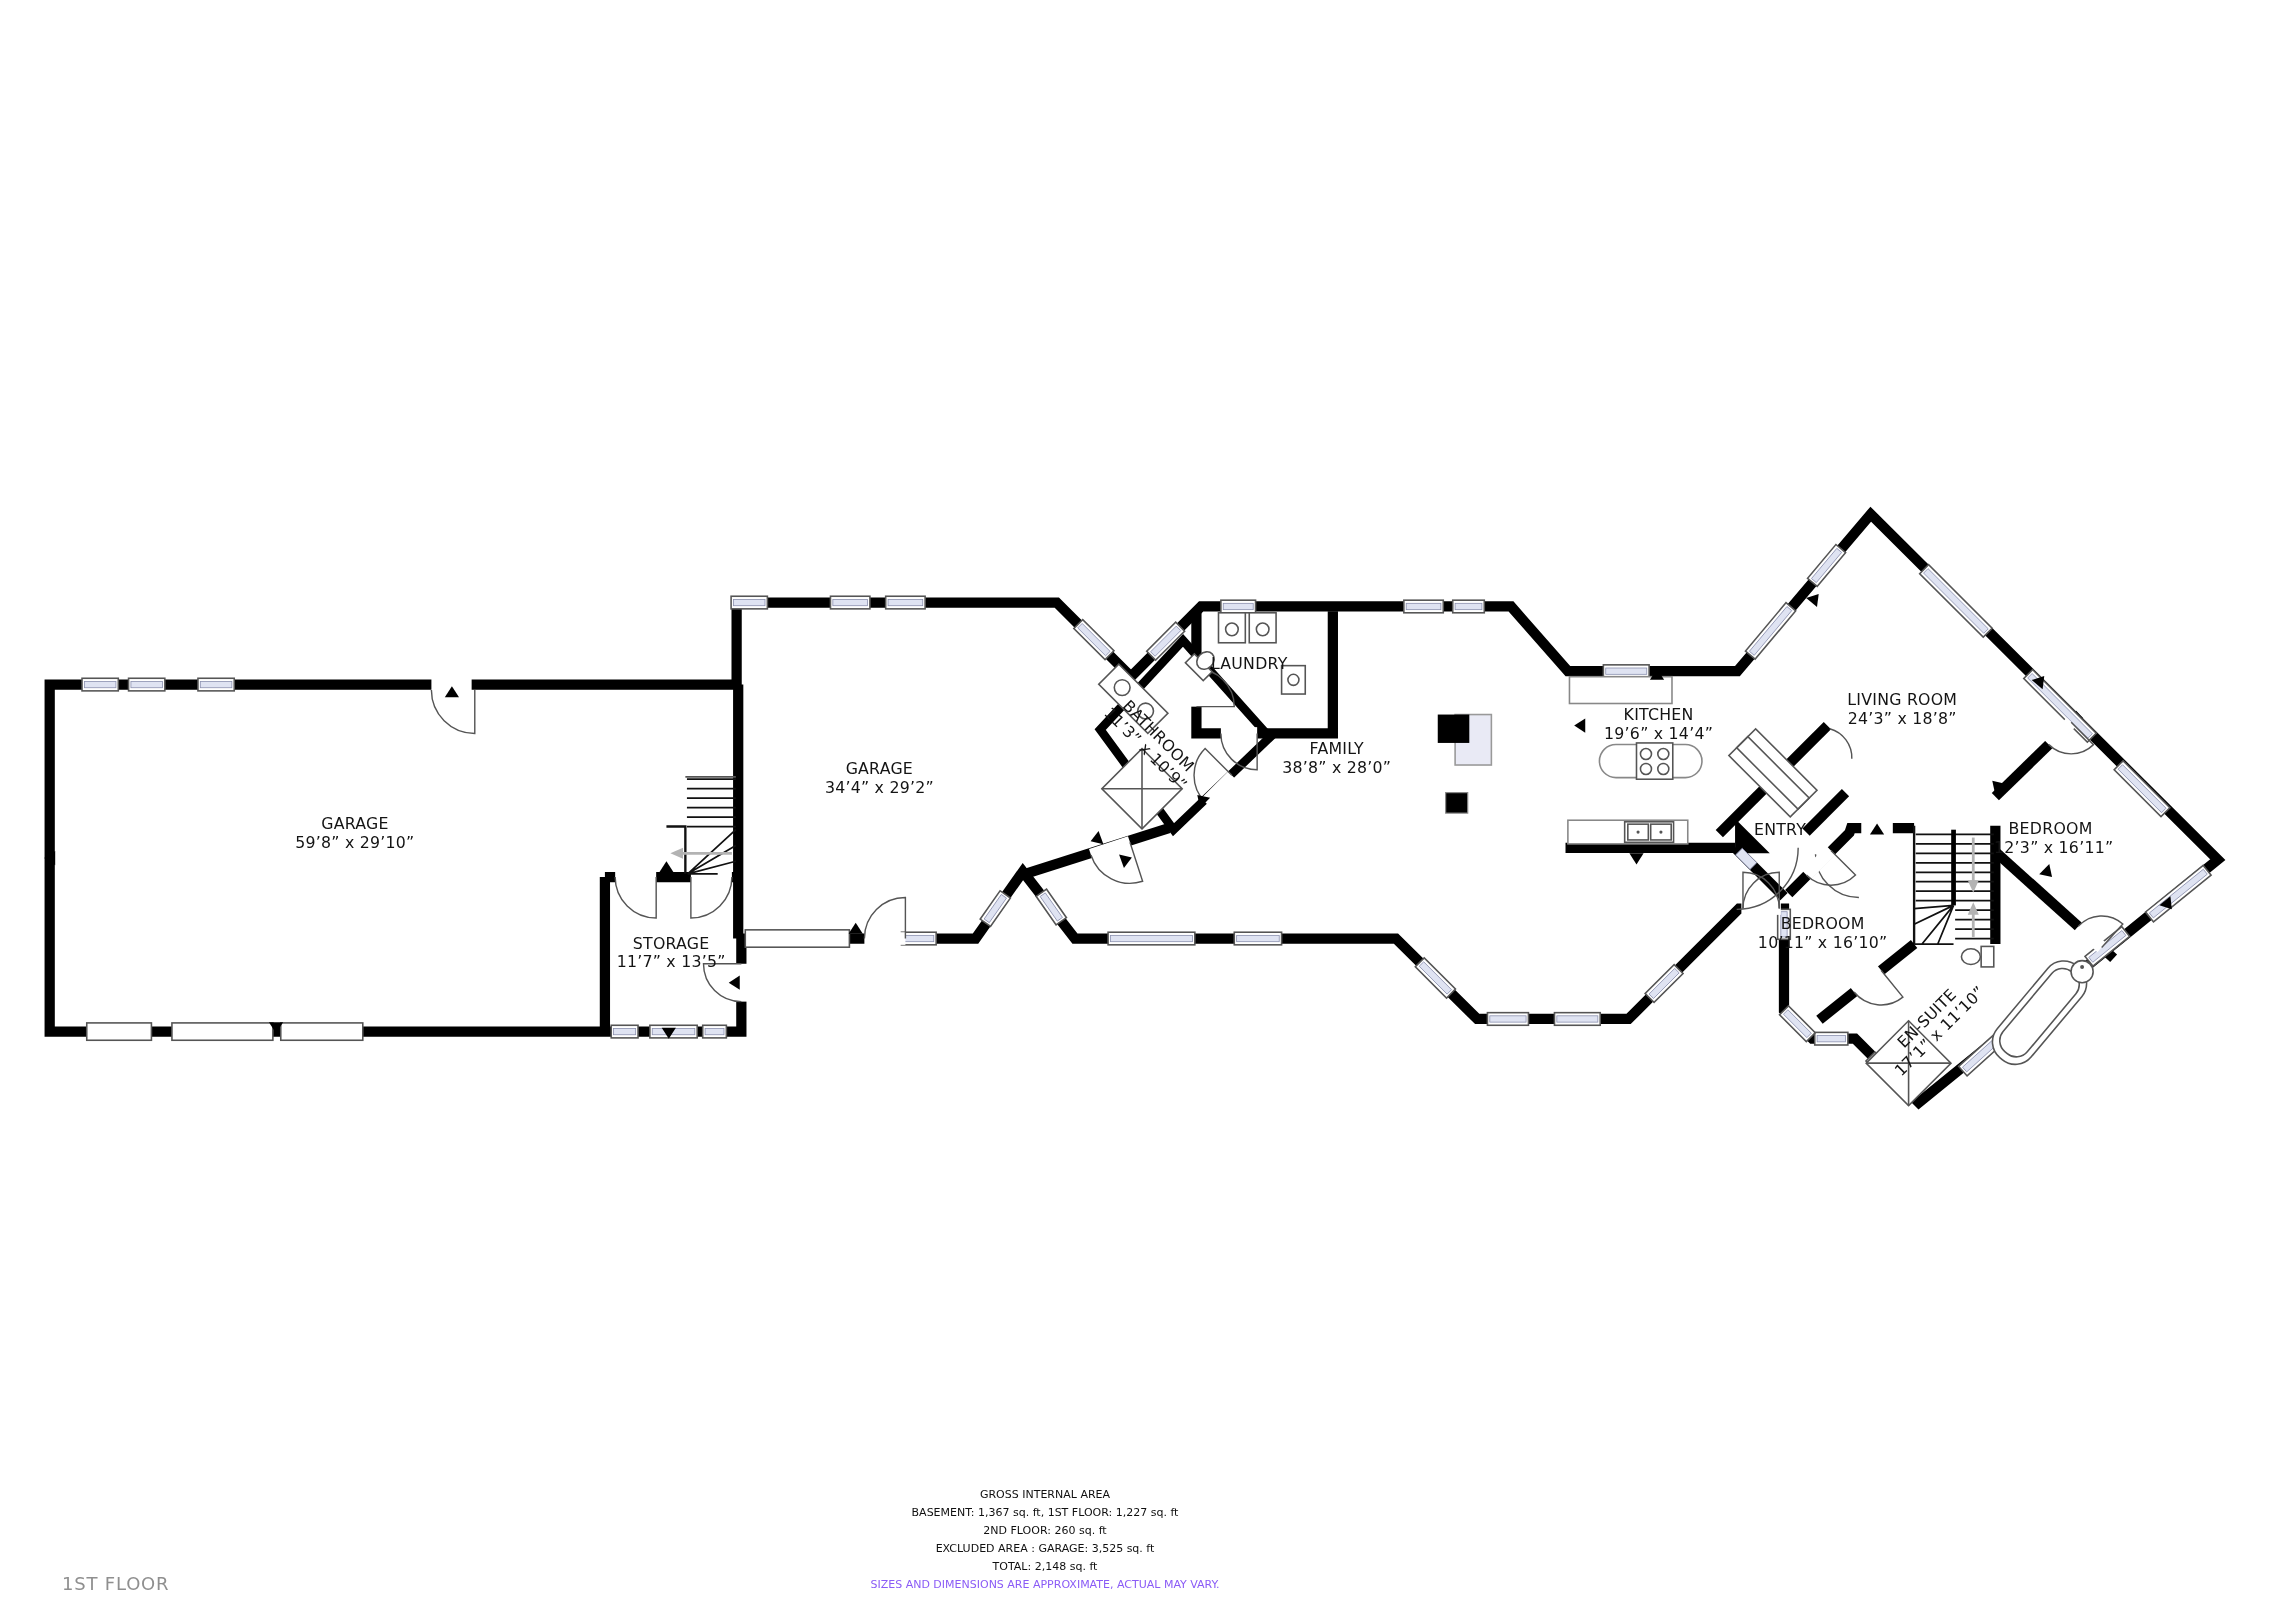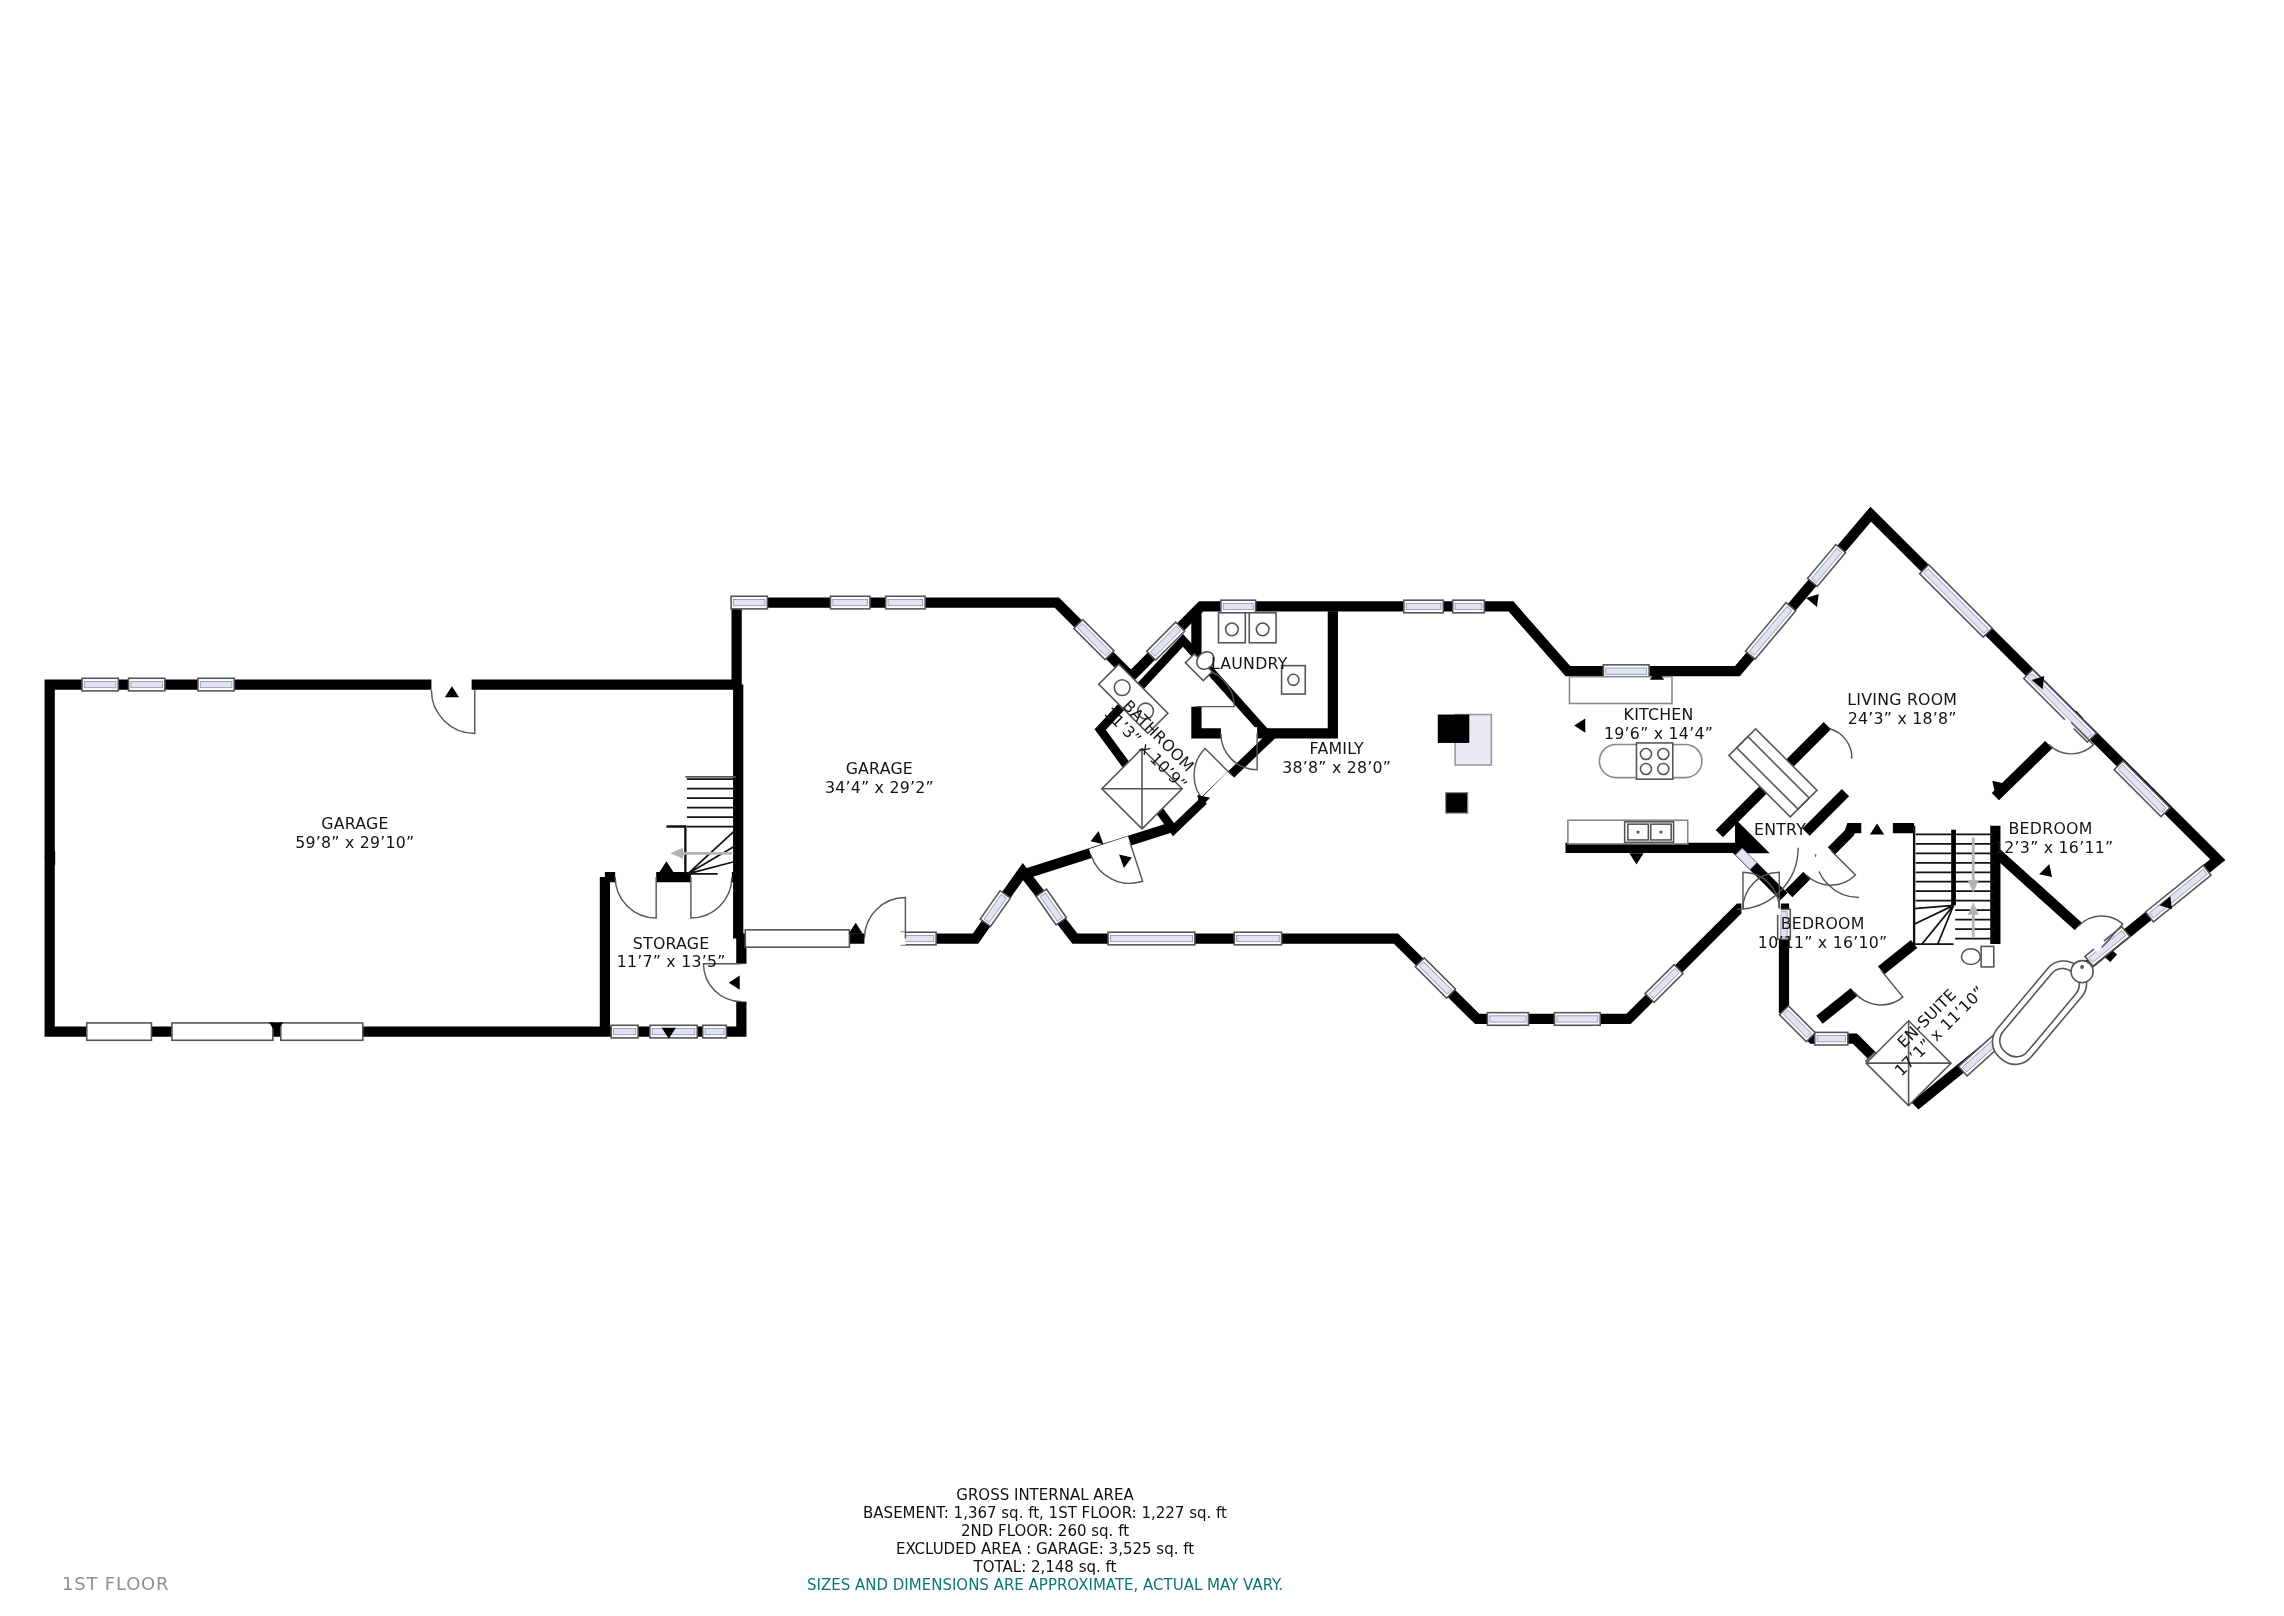--- a/index.html
+++ b/index.html
@@ -19,22 +19,22 @@
   .glass{fill:#dfe3f2;stroke:#8a8fae;stroke-width:1}
   .gap{fill:#fff;stroke:none}
   .door{stroke:#555;stroke-width:1.8;fill:none}
   .arrow{fill:#000;stroke:none}
   .sarrow{stroke:#b3b3b3;stroke-width:3.5;fill:none}
   .shead{fill:#b3b3b3;stroke:none}
   .black{fill:#000;stroke:none}
   text.room{font-size:20px;fill:#141414;text-anchor:middle;letter-spacing:.3px}
   
   .footer{position:absolute;left:1045px;top:1486px;transform:translateX(-50%);
-          text-align:center;font-size:15px;line-height:18px;color:#101010;white-space:nowrap;}
-  .footer .muted{color:#0f766e;}
+          text-align:center;font-size:11px;line-height:18px;color:#101010;white-space:nowrap;}
+  .footer .muted{color:#8b5cf6;}
   .floor-tag{position:absolute;left:26px;top:1573px;font-size:18px;color:#8f8f8f;letter-spacing:0.8px;margin-left:36px;}
 </style>
 </head>
 <body>
 
 <div class="canvas">
 <svg viewBox="0 0 2896 2049" width="2284" height="1616">
 
   <path class="outline" d="M63 868 L934 868 L934 764 L1340 764 L1434 858 L1523 769 L1916 769 L1988 851 L2203 851 L2372 652 L2812 1090 L2433 1398 L2352 1317 L2298 1317 L2262 1281 L2262 1152 L2205 1152 L2150 1207 L2065 1292 L1873 1292 L1770 1190 L1363 1190 L1297 1105 L1237 1190 L940 1190 L940 1308 L63 1308 Z"></path>
 

